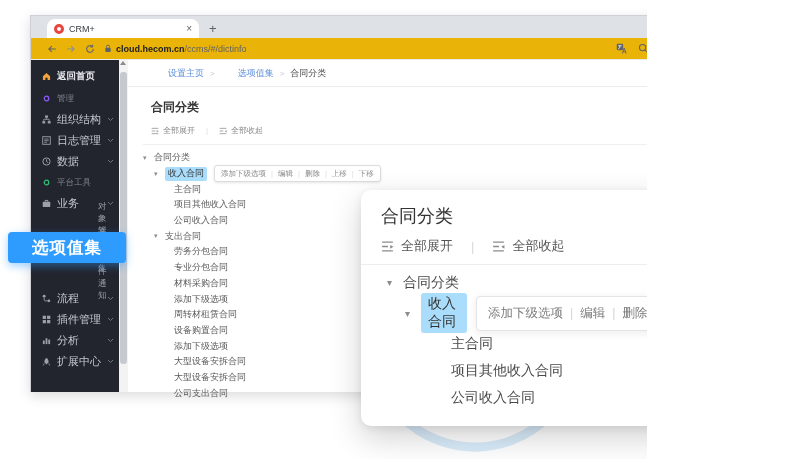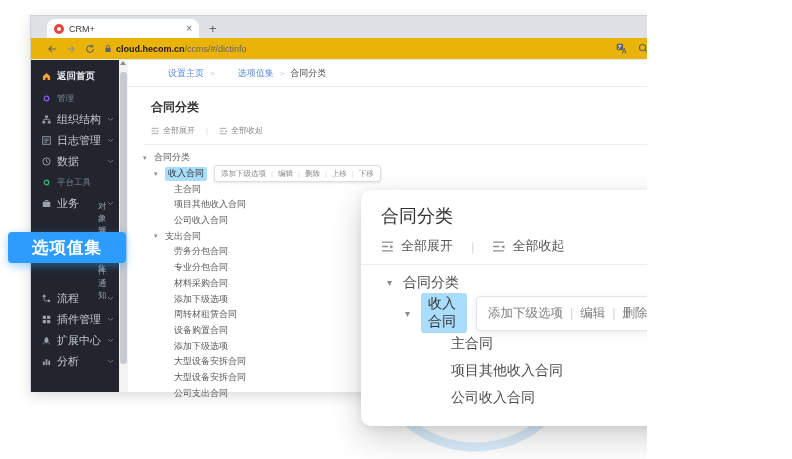--- a/index.html
+++ b/index.html
@@ -296,40 +296,40 @@
             <span class="sb-label">插件管理</span>
             <span class="sb-chev">
               <svg width="7" height="5" viewBox="0 0 7 5">
                 <path d="M1 1l2.5 2.5L6 1" stroke="#6E737D" stroke-width="1" fill="none"></path>
               </svg>
             </span>
           </div>
           <div class="sb-item item">
             <span class="sb-ic">
               <svg width="9" height="9" viewBox="0 0 10 10">
-                <path d="M5 0.8c1.6 1.2 2.4 3 2.4 5L5 8.2 2.6 5.8c0-2 .8-3.8 2.4-5z" fill="#9BA0AB"></path>
-                <path d="M2.4 7.2L1.4 9.4M7.6 7.2l1 2.2" stroke="#9BA0AB" stroke-width="0.9"></path>
-              </svg>
-            </span>
-            <span class="sb-label">扩展中心</span>
-            <span class="sb-chev">
-              <svg width="7" height="5" viewBox="0 0 7 5">
-                <path d="M1 1l2.5 2.5L6 1" stroke="#6E737D" stroke-width="1" fill="none"></path>
-              </svg>
-            </span>
-          </div>
-          <div class="sb-item item">
-            <span class="sb-ic">
-              <svg width="9" height="9" viewBox="0 0 10 10">
                 <rect x="1" y="5" width="2" height="4" fill="#9BA0AB"></rect>
                 <rect x="4" y="2.5" width="2" height="6.5" fill="#9BA0AB"></rect>
                 <rect x="7" y="4" width="2" height="5" fill="#9BA0AB"></rect>
               </svg>
             </span>
             <span class="sb-label">分析</span>
+            <span class="sb-chev">
+              <svg width="7" height="5" viewBox="0 0 7 5">
+                <path d="M1 1l2.5 2.5L6 1" stroke="#6E737D" stroke-width="1" fill="none"></path>
+              </svg>
+            </span>
+          </div>
+          <div class="sb-item item">
+            <span class="sb-ic">
+              <svg width="9" height="9" viewBox="0 0 10 10">
+                <path d="M5 0.8c1.6 1.2 2.4 3 2.4 5L5 8.2 2.6 5.8c0-2 .8-3.8 2.4-5z" fill="#9BA0AB"></path>
+                <path d="M2.4 7.2L1.4 9.4M7.6 7.2l1 2.2" stroke="#9BA0AB" stroke-width="0.9"></path>
+              </svg>
+            </span>
+            <span class="sb-label">扩展中心</span>
             <span class="sb-chev">
               <svg width="7" height="5" viewBox="0 0 7 5">
                 <path d="M1 1l2.5 2.5L6 1" stroke="#6E737D" stroke-width="1" fill="none"></path>
               </svg>
             </span>
           </div>
         </nav>
       <div class="sb-scroll">
         <span class="sb-scroll-arrow"></span>
         <span class="sb-thumb"></span>

